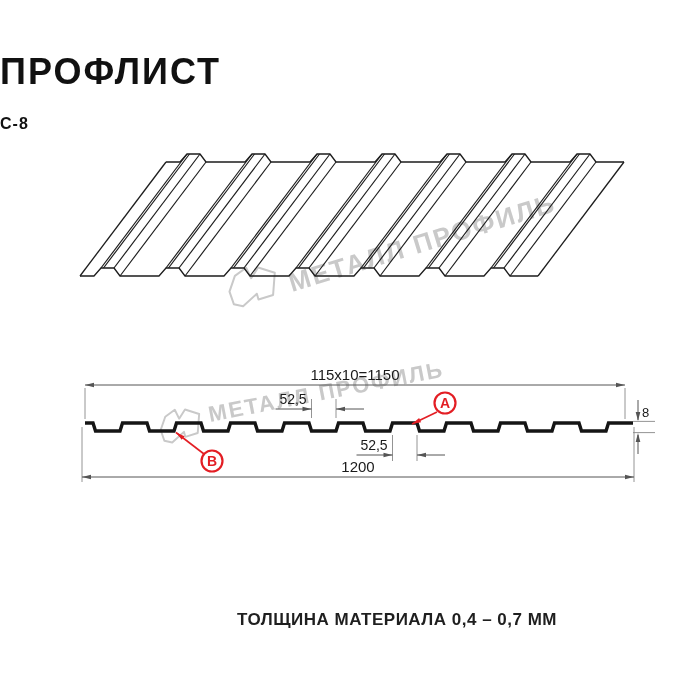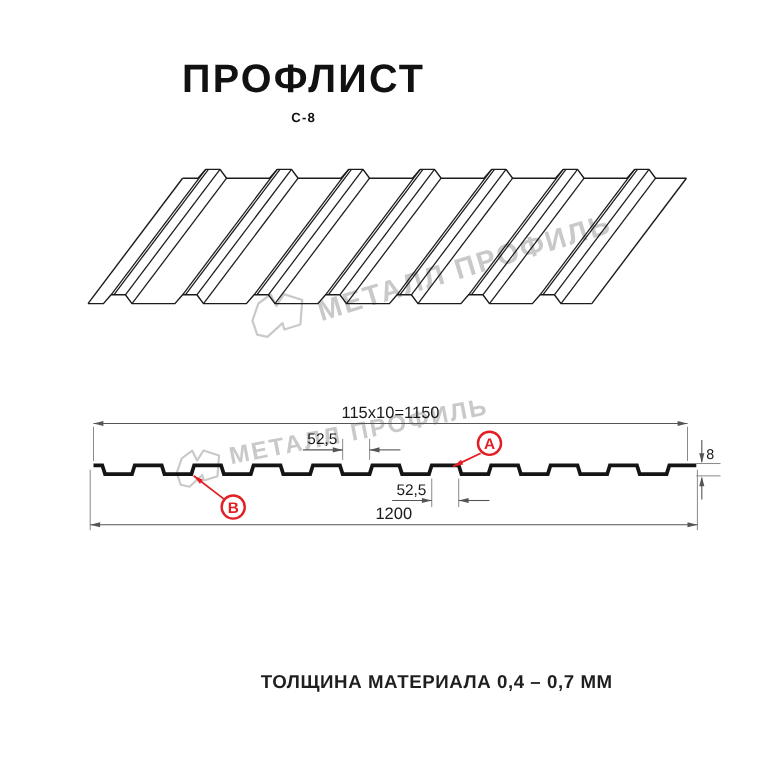--- a/index.html
+++ b/index.html
@@ -1,26 +1,26 @@
 <!DOCTYPE html>
 <html><head>
 <meta charset="utf-8">
 <style>
   html,body{margin:0;padding:0;}
   body{
     width:700px;height:700px;background:#ffffff;position:relative;
     font-family:"Liberation Sans", sans-serif;overflow:hidden;
   }
-  .header{position:absolute;top:52px;left:0;width:552px;text-align:center;}
+  .header{position:absolute;top:52px;left:0;width:552px;}
   .title{
     font-size:36px;font-weight:bold;letter-spacing:2px;color:#111111;
     line-height:1.1;
   }
   .subtitle{
-    margin-top:8px;font-size:12px;font-weight:bold;letter-spacing:1px;color:#111111;
+    margin-top:23px;font-size:16px;font-weight:bold;letter-spacing:1px;color:#111111;
   }
   .iso-wrap{position:absolute;left:68px;top:146px;width:564px;height:166px;}
   .cross-wrap{position:absolute;left:40px;top:360px;width:630px;height:140px;}
   .footer{
     position:absolute;top:610px;left:0;width:700px;text-align:center;
     font-size:17px;font-weight:bold;letter-spacing:0.5px;color:#1f1f1f;padding-left:47px;
   }
   svg{display:block;}
   .wm-text{font-weight:bold;}
 </style>

